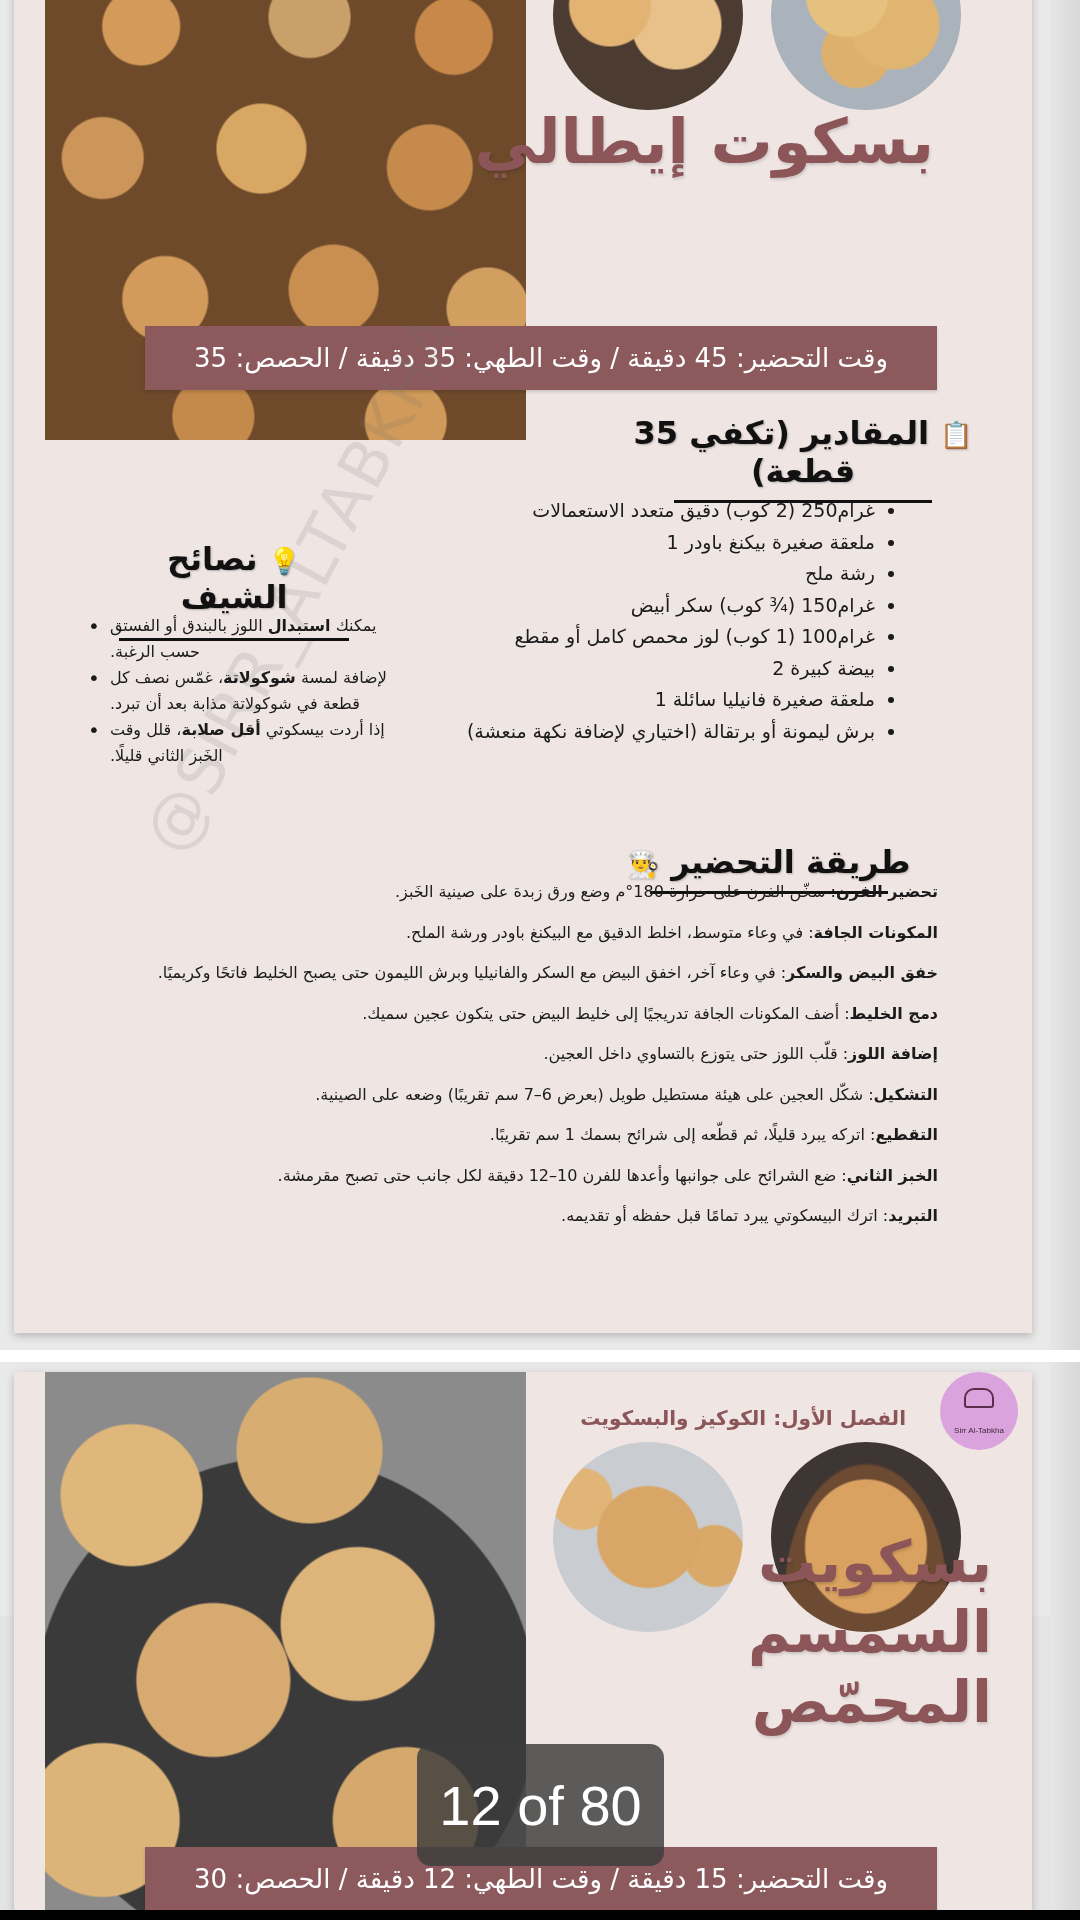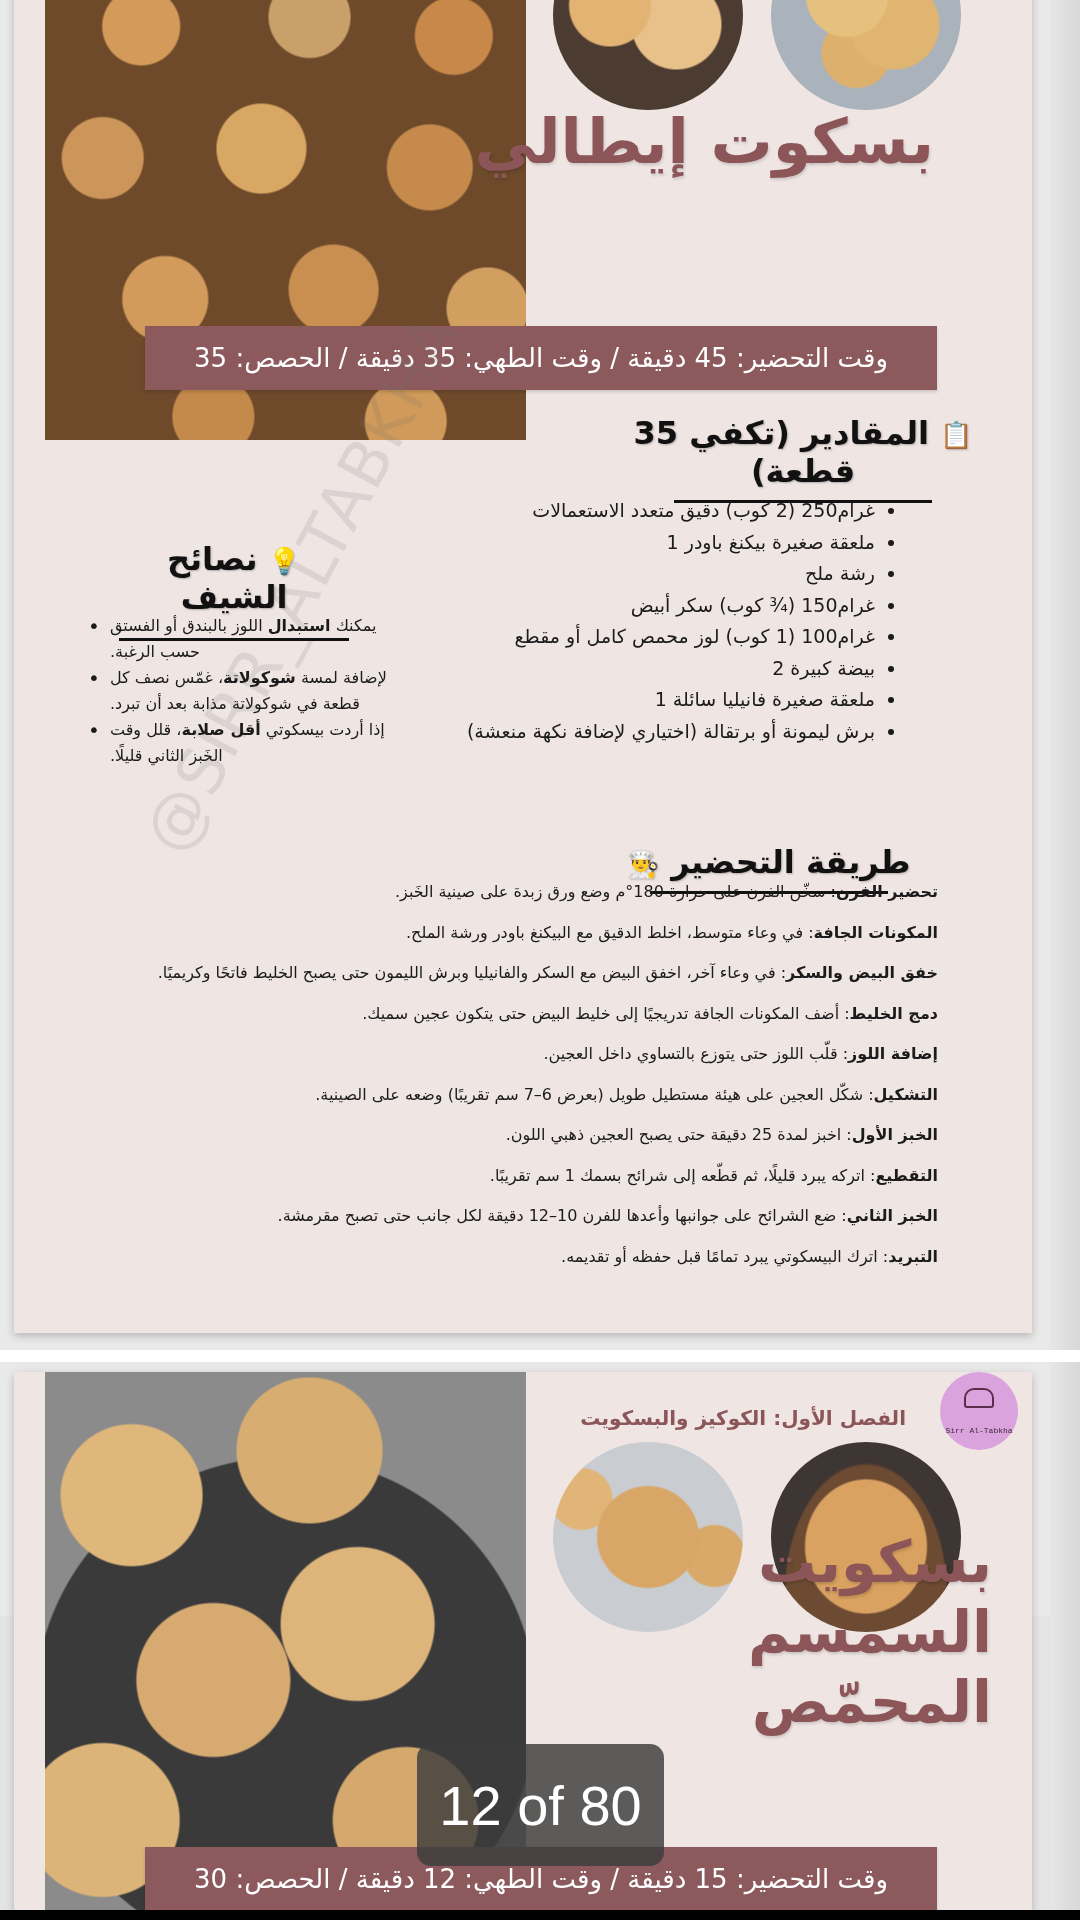--- a/index.html
+++ b/index.html
@@ -113,21 +113,21 @@
   }
 
   .chapter {
     position: absolute; right: 126px; top: 34px; font-size: 20px; color: #8c5558; font-weight: bold; direction: rtl;
   }
   .logo {
     position: absolute; right: 14px; top: 0; width: 78px; height: 78px; border-radius: 50%;
     background: #dba3dd; display: flex; flex-direction: column; align-items: center; justify-content: center;
   }
   .logo-hat { width: 26px; height: 16px; border: 2px solid #5a2e4a; border-radius: 10px 10px 3px 3px; }
-  .logo-text { font-size: 8px; color: #3d2b3a; margin-top: 18px; font-family: Liberation Mono, monospace; }
+  .logo-text { font-size: 8px; color: #3d2b3a; margin-top: 18px; font-family: Liberation Sans, sans-serif; }
 
   .counter {
     position: absolute; left: 417px; top: 1744px; width: 247px; height: 122px; border-radius: 14px;
     background: rgba(60,60,60,0.82); color: #ffffff; font-size: 56px; font-weight: 300;
     display: flex; align-items: center; justify-content: center;
     font-family: "Liberation Sans", sans-serif;
   }
   .bottom-bar { position: absolute; left: 0; top: 1910px; width: 1080px; height: 10px; background: #000; }
 </style>
 </head>
@@ -178,21 +178,20 @@
       <span class="emoji">👨‍🍳</span>
       <span class="underline"></span>
     </div>
     <div class="steps">
       <div class="step"><b>تحضير الفرن</b><span>: سخّن الفرن على حرارة 180°م  وضع ورق زبدة على صينية الخَبز.</span></div>
       <div class="step"><b>المكونات الجافة</b><span>: في وعاء متوسط، اخلط الدقيق مع البيكنغ باودر ورشة الملح.</span></div>
       <div class="step"><b>خفق البيض والسكر</b><span>: في وعاء آخر، اخفق البيض مع السكر والفانيليا وبرش الليمون حتى يصبح الخليط فاتحًا وكريميًا.</span></div>
       <div class="step"><b>دمج الخليط</b><span>: أضف المكونات الجافة تدريجيًا إلى خليط البيض حتى يتكون عجين سميك.</span></div>
       <div class="step"><b>إضافة اللوز</b><span>: قلّب اللوز حتى يتوزع بالتساوي داخل العجين.</span></div>
       <div class="step"><b>التشكيل</b><span>: شكّل العجين على هيئة مستطيل طويل (بعرض 6–7 سم تقريبًا) وضعه على الصينية.</span></div>
-      <div class="step"><b>الخبز الأول</b><span>: اخبز لمدة 25 دقيقة حتى يصبح العجين ذهبي اللون.</span></div>
       <div class="step"><b>التقطيع</b><span>: اتركه يبرد قليلًا، ثم قطّعه إلى شرائح بسمك 1 سم تقريبًا.</span></div>
       <div class="step"><b>الخبز الثاني</b><span>: ضع الشرائح على جوانبها وأعدها للفرن 10–12 دقيقة لكل جانب حتى تصبح مقرمشة.</span></div>
       <div class="step"><b>التبريد</b><span>: اترك البيسكوتي يبرد تمامًا قبل حفظه أو تقديمه.</span></div>
     </div>
   </div>
 
   <div class="gap-strip"></div>
 
   <div class="page page2">
     <div class="hero"></div>

